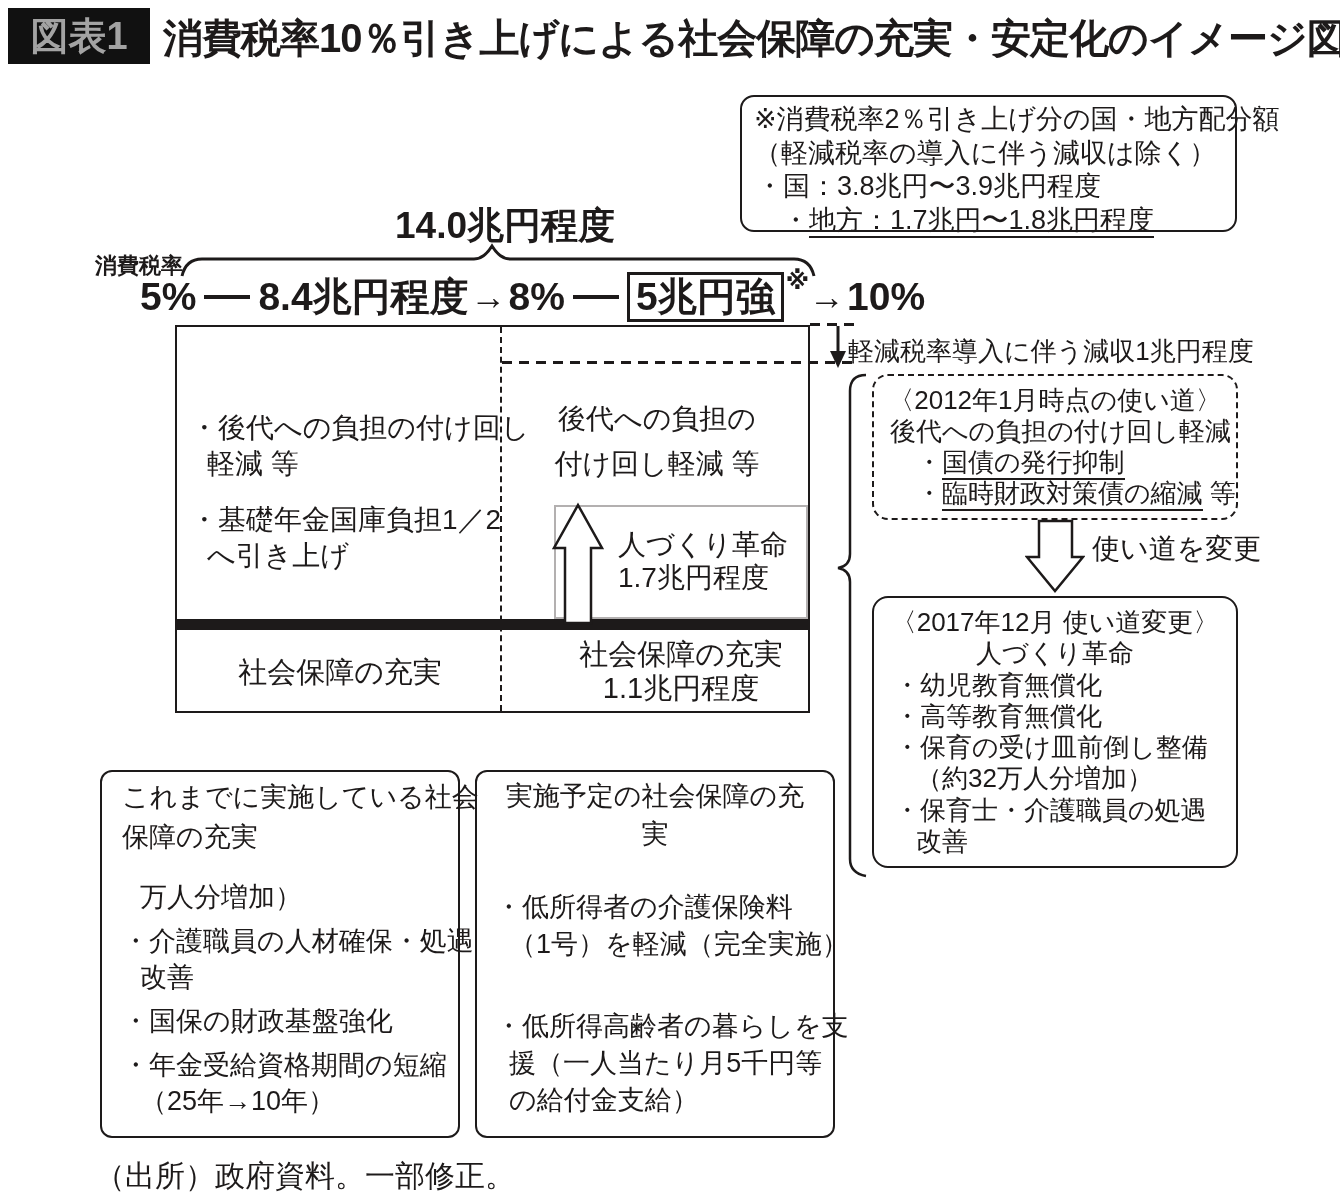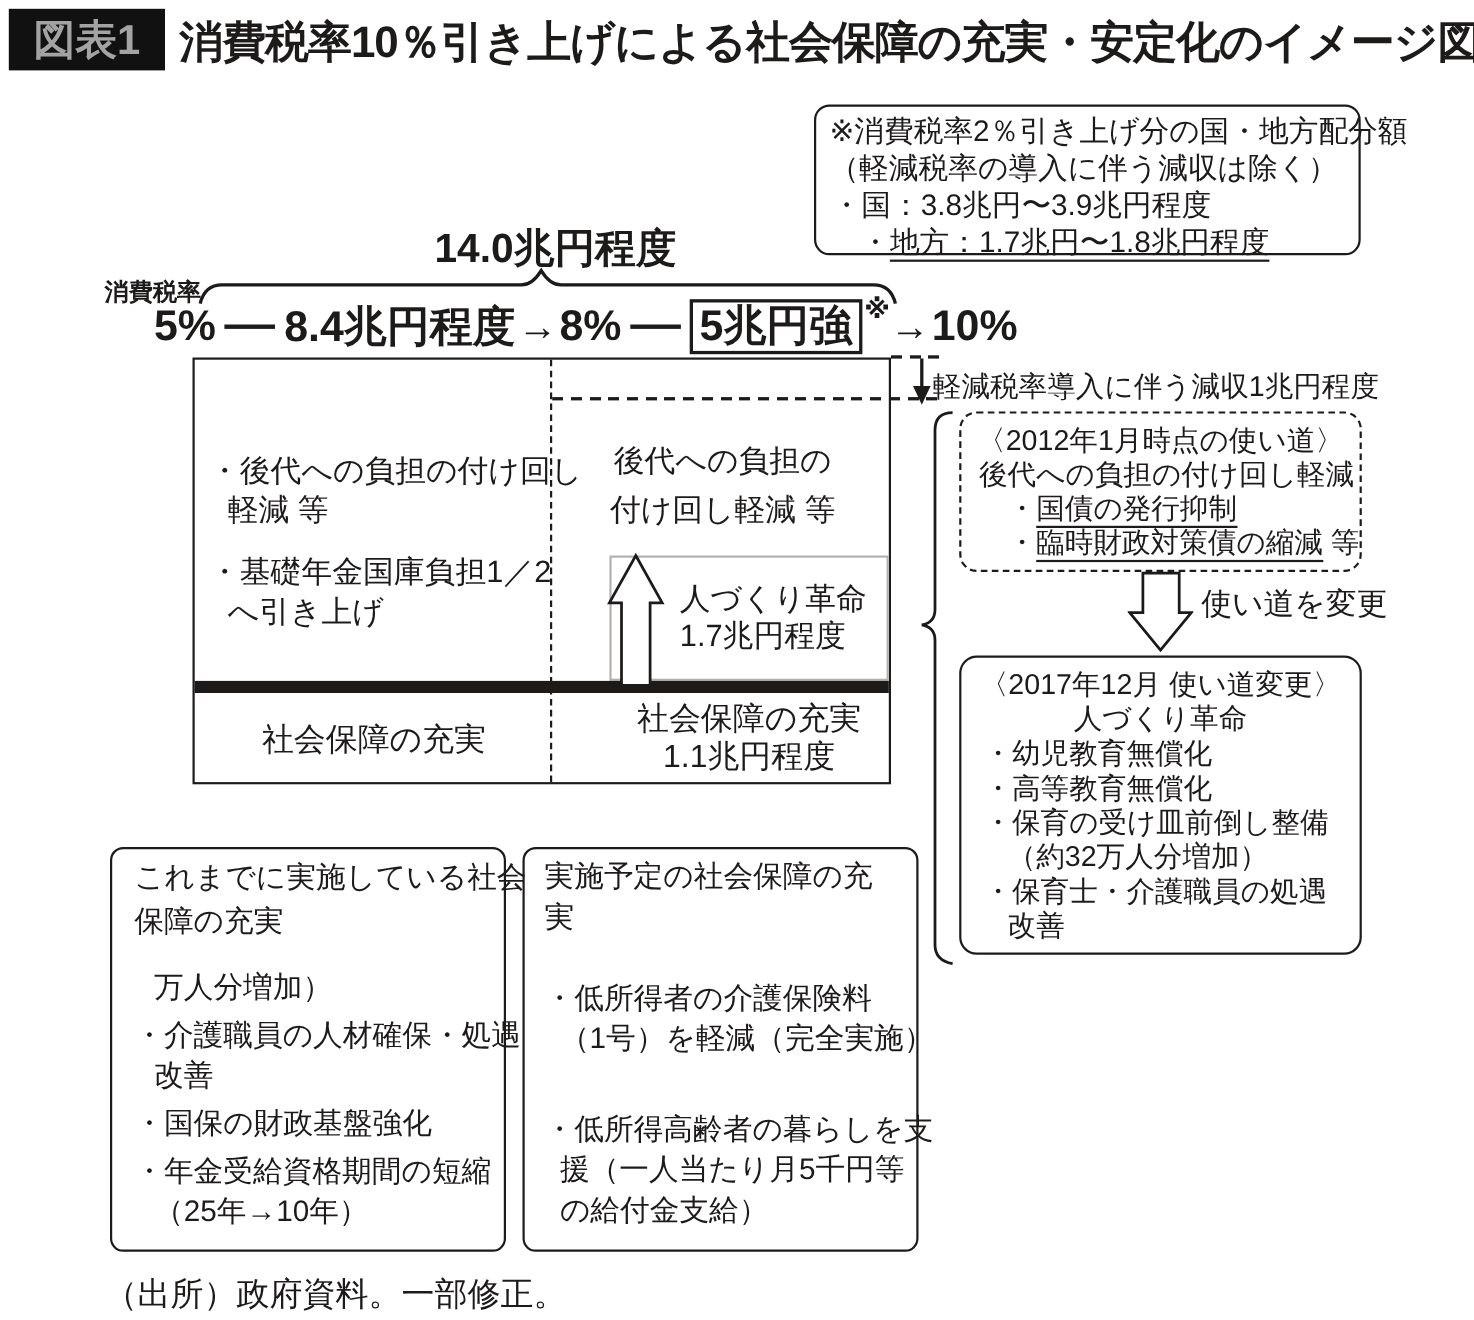--- a/index.html
+++ b/index.html
@@ -67,21 +67,21 @@
 
   
   #boxA{left:100px;top:770px;width:360px;height:368px;border:2.5px solid #1d1a1a;border-radius:12px;
         box-sizing:border-box;padding:5px 0 0 20px;font-size:27px;}
   #boxA-title{line-height:40px;}
   #boxA-list{margin-top:22px;line-height:36px;}
   #boxA-list .start:not(:first-child){margin-top:8px;}
   #boxA-list .cont{padding-left:18px;}
   #boxB{left:475px;top:770px;width:360px;height:368px;border:2.5px solid #1d1a1a;border-radius:12px;
         box-sizing:border-box;padding:5px 0 0 18px;font-size:27px;}
-  #boxB-title{text-align:left;padding-right:18px;line-height:38px;}
+  #boxB-title{text-align:center;padding-right:18px;line-height:38px;}
   #boxB-list{margin-top:36px;line-height:37px;}
   #boxB-list .start:not(:first-child){margin-top:45px;}
   #boxB-list .cont{padding-left:14px;}
 
   #source-line{left:95px;top:1156px;font-size:30px;font-family:"Liberation Serif","DejaVu Serif",serif;}
 
   svg{display:block;}
 </style>
 </head>
 <body>

